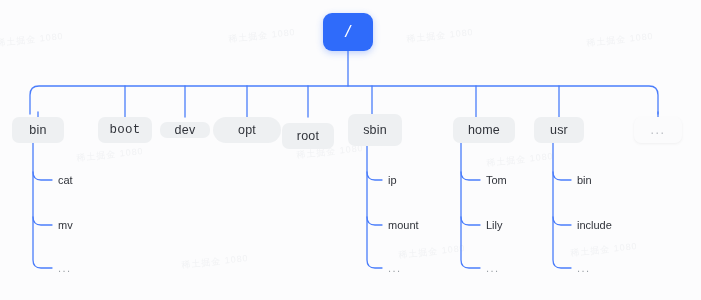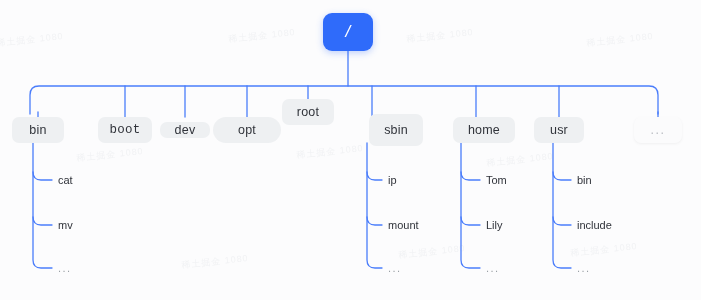--- a/index.html
+++ b/index.html
@@ -125,22 +125,22 @@
       <path d="M553 172 Q553 180 561 180 L571 180" fill="none" stroke="#4a7dfb" stroke-width="1.3" stroke-linecap="round"></path>
       <path d="M553 217 Q553 225 561 225 L571 225" fill="none" stroke="#4a7dfb" stroke-width="1.3" stroke-linecap="round"></path>
     </svg>
 
   <div id="nodes">
       <div class="node root" style="left: 348px; top: 32px; width: 50px; height: 38px;">/</div>
       <div class="node dir" style="left: 38px; top: 130px; width: 52px; height: 26px;">bin</div>
       <div class="node dir" style="left: 125px; top: 130px; width: 54px; height: 26px; font-family: Liberation Mono, monospace;">boot</div>
       <div class="node dir" style="left: 185px; top: 130px; width: 50px; height: 16px;">dev</div>
       <div class="node dir" style="left: 247px; top: 130px; width: 68px; height: 26px; border-radius: 13px;">opt</div>
-      <div class="node dir" style="left: 308px; top: 112px; width: 52px; height: 26px;">root</div>
-      <div class="node dir" style="left: 396px; top: 130px; width: 54px; height: 32px;">sbin</div>
+      <div class="node dir" style="left: 308px; top: 136px; width: 52px; height: 26px;">root</div>
+      <div class="node dir" style="left: 375px; top: 130px; width: 54px; height: 32px;">sbin</div>
       <div class="node dir" style="left: 476px; top: 130px; width: 62px; height: 26px; margin-left: 8px;">home</div>
       <div class="node dir" style="left: 559px; top: 130px; width: 50px; height: 26px;">usr</div>
       <div class="node faint" style="left: 658px; top: 130px; width: 48px; height: 26px;">...</div>
       <div class="leaf" style="left: 58px; top: 180px;">cat</div>
       <div class="leaf" style="left: 58px; top: 225px;">mv</div>
       <div class="leaf ellipsis" style="left: 58px; top: 268px;">...</div>
       <div class="leaf" style="left: 388px; top: 180px;">ip</div>
       <div class="leaf" style="left: 388px; top: 225px; text-align: right;">mount</div>
       <div class="leaf ellipsis" style="left: 388px; top: 268px;">...</div>
       <div class="leaf" style="left: 486px; top: 180px;">Tom</div>

